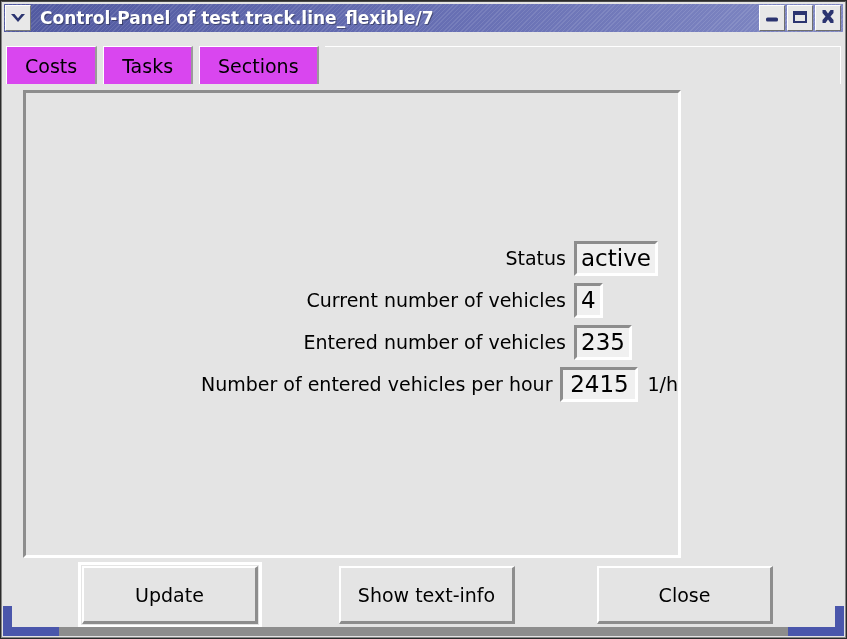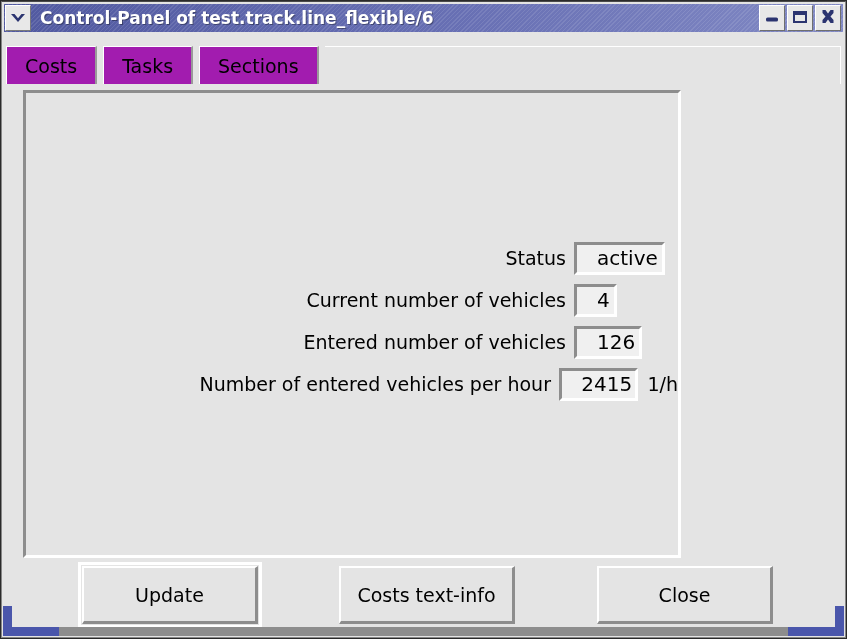--- a/index.html
+++ b/index.html
@@ -134,21 +134,21 @@
     left: 4px;
     right: 4px;
     top: 34px;
     height: 48px;
     display: flex;
     align-items: flex-end;
     z-index: 10;
   }
   .tab {
     height: 38px;
-    background: #a21caf;
+    background: #d946ef;
     display: flex;
     align-items: center;
     justify-content: center;
     padding: 0 18px;
     box-sizing: border-box;
     font-size: 19px;
     color: #000000;
     white-space: nowrap;
     position: relative;
     margin-right: 6px;
@@ -215,23 +215,23 @@
     color: #000000;
     white-space: nowrap;
     box-sizing: border-box;
   }
   .form-value {
     background: #f0f0f0;
     border-top: 3px solid #8d8d8d;
     border-left: 3px solid #8d8d8d;
     border-right: 3px solid #ffffff;
     border-bottom: 3px solid #ffffff;
-    font-size: 20px;
+    font-size: 23px;
     color: #000000;
-    padding: 1px 4px 2px 20px;
+    padding: 1px 4px 2px 4px;
     box-sizing: border-box;
     min-height: 32px;
     display: flex;
     align-items: center;
     white-space: nowrap;
   }
   .form-value.w-status { min-width: 70px; }
   .form-value.w-tiny   { min-width: 22px; }
   .form-value.w-small  { min-width: 44px; }
   .form-value.w-wide   { min-width: 78px; justify-content: center; }
@@ -292,21 +292,21 @@
 <div id="window-frame">
 
   <div id="titlebar">
     <div id="window-menu-button">
       <span>
         <svg width="16" height="12" viewBox="0 0 16 12">
           <path d="M1 2 L8 10 L15 2 L11.5 2 L8 6.2 L4.5 2 Z" fill="#2b3470"></path>
         </svg>
       </span>
     </div>
-    <div id="title-text">Control-Panel of test.track.line_flexible/6</div>
+    <div id="title-text">Control-Panel of test.track.line_flexible/7</div>
     <div id="window-buttons">
       <div class="win-btn">
         <span>
           <svg width="16" height="10" viewBox="0 0 16 10">
             <rect x="2" y="3.5" width="12" height="4" rx="1.6" fill="#2b3470"></rect>
           </svg>
         </span>
       </div>
       <div class="win-btn">
         <span>
@@ -348,21 +348,21 @@
         <div class="form-value w-status">active</div>
       </div>
 
       <div class="form-row">
         <div class="form-label">Current number of vehicles</div>
         <div class="form-value w-tiny">4</div>
       </div>
 
       <div class="form-row">
         <div class="form-label">Entered number of vehicles</div>
-        <div class="form-value w-small">126</div>
+        <div class="form-value w-small">235</div>
       </div>
 
       <div class="form-row">
         <div class="form-label">Number of entered vehicles per hour</div>
         <div class="form-value w-wide">2415</div>
         <div class="form-unit">1/h</div>
       </div>
 
     </div>
   </div>
@@ -370,21 +370,21 @@
   <div id="button-bar">
 
     <div id="btn-update-wrap" class="btn-outer default">
       <div id="btn-update" class="btn">
         <span>Update</span>
       </div>
     </div>
 
     <div id="btn-textinfo-wrap" class="btn-outer">
       <div id="btn-textinfo" class="btn">
-        <span>Costs text-info</span>
+        <span>Show text-info</span>
       </div>
     </div>
 
     <div id="btn-close-wrap" class="btn-outer">
       <div id="btn-close" class="btn">
         <span>Close</span>
       </div>
     </div>
 
   </div>

